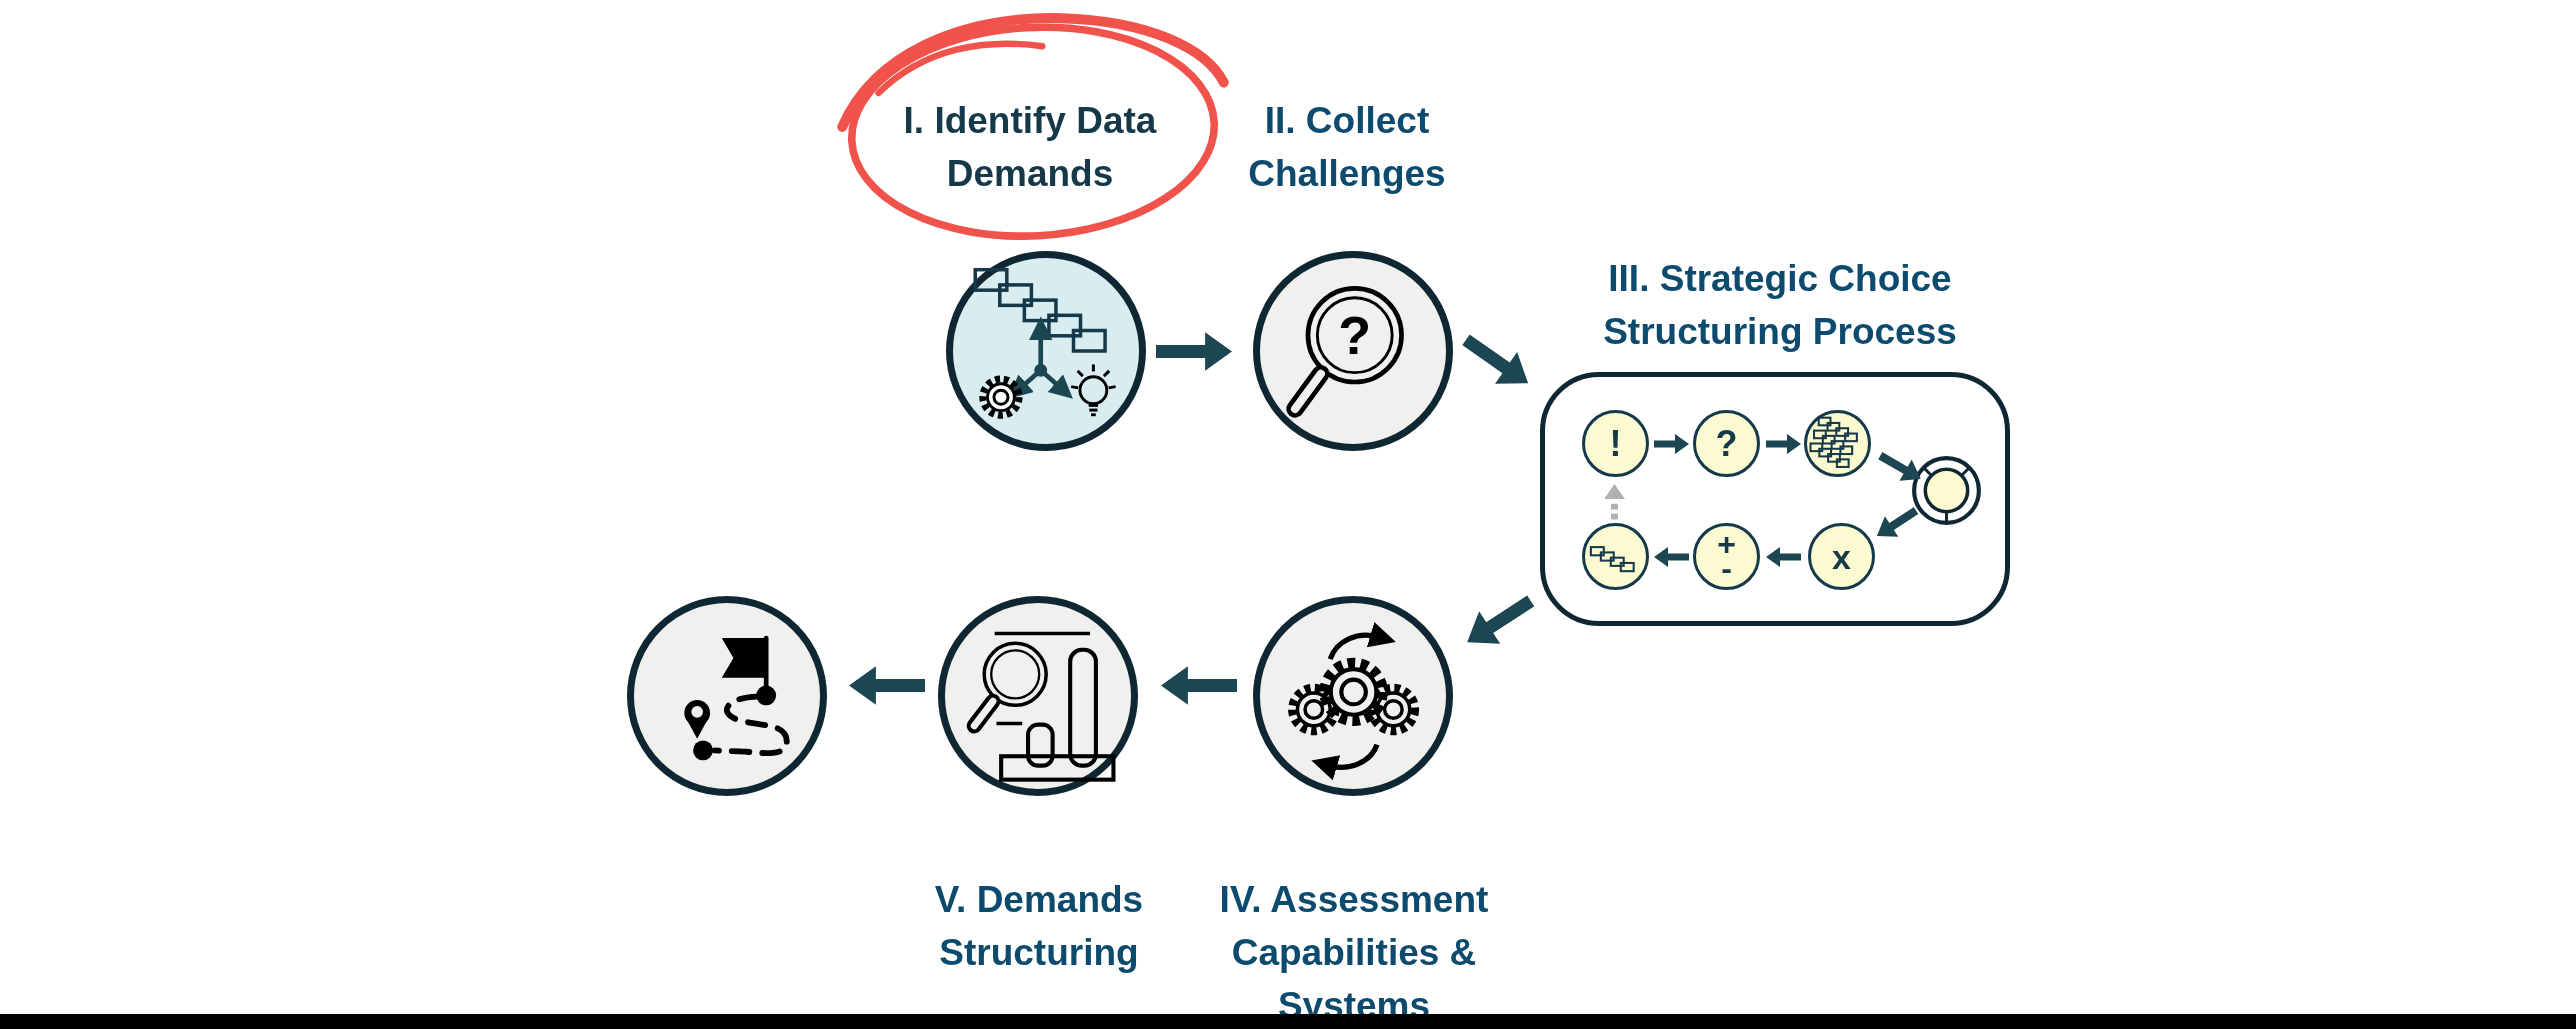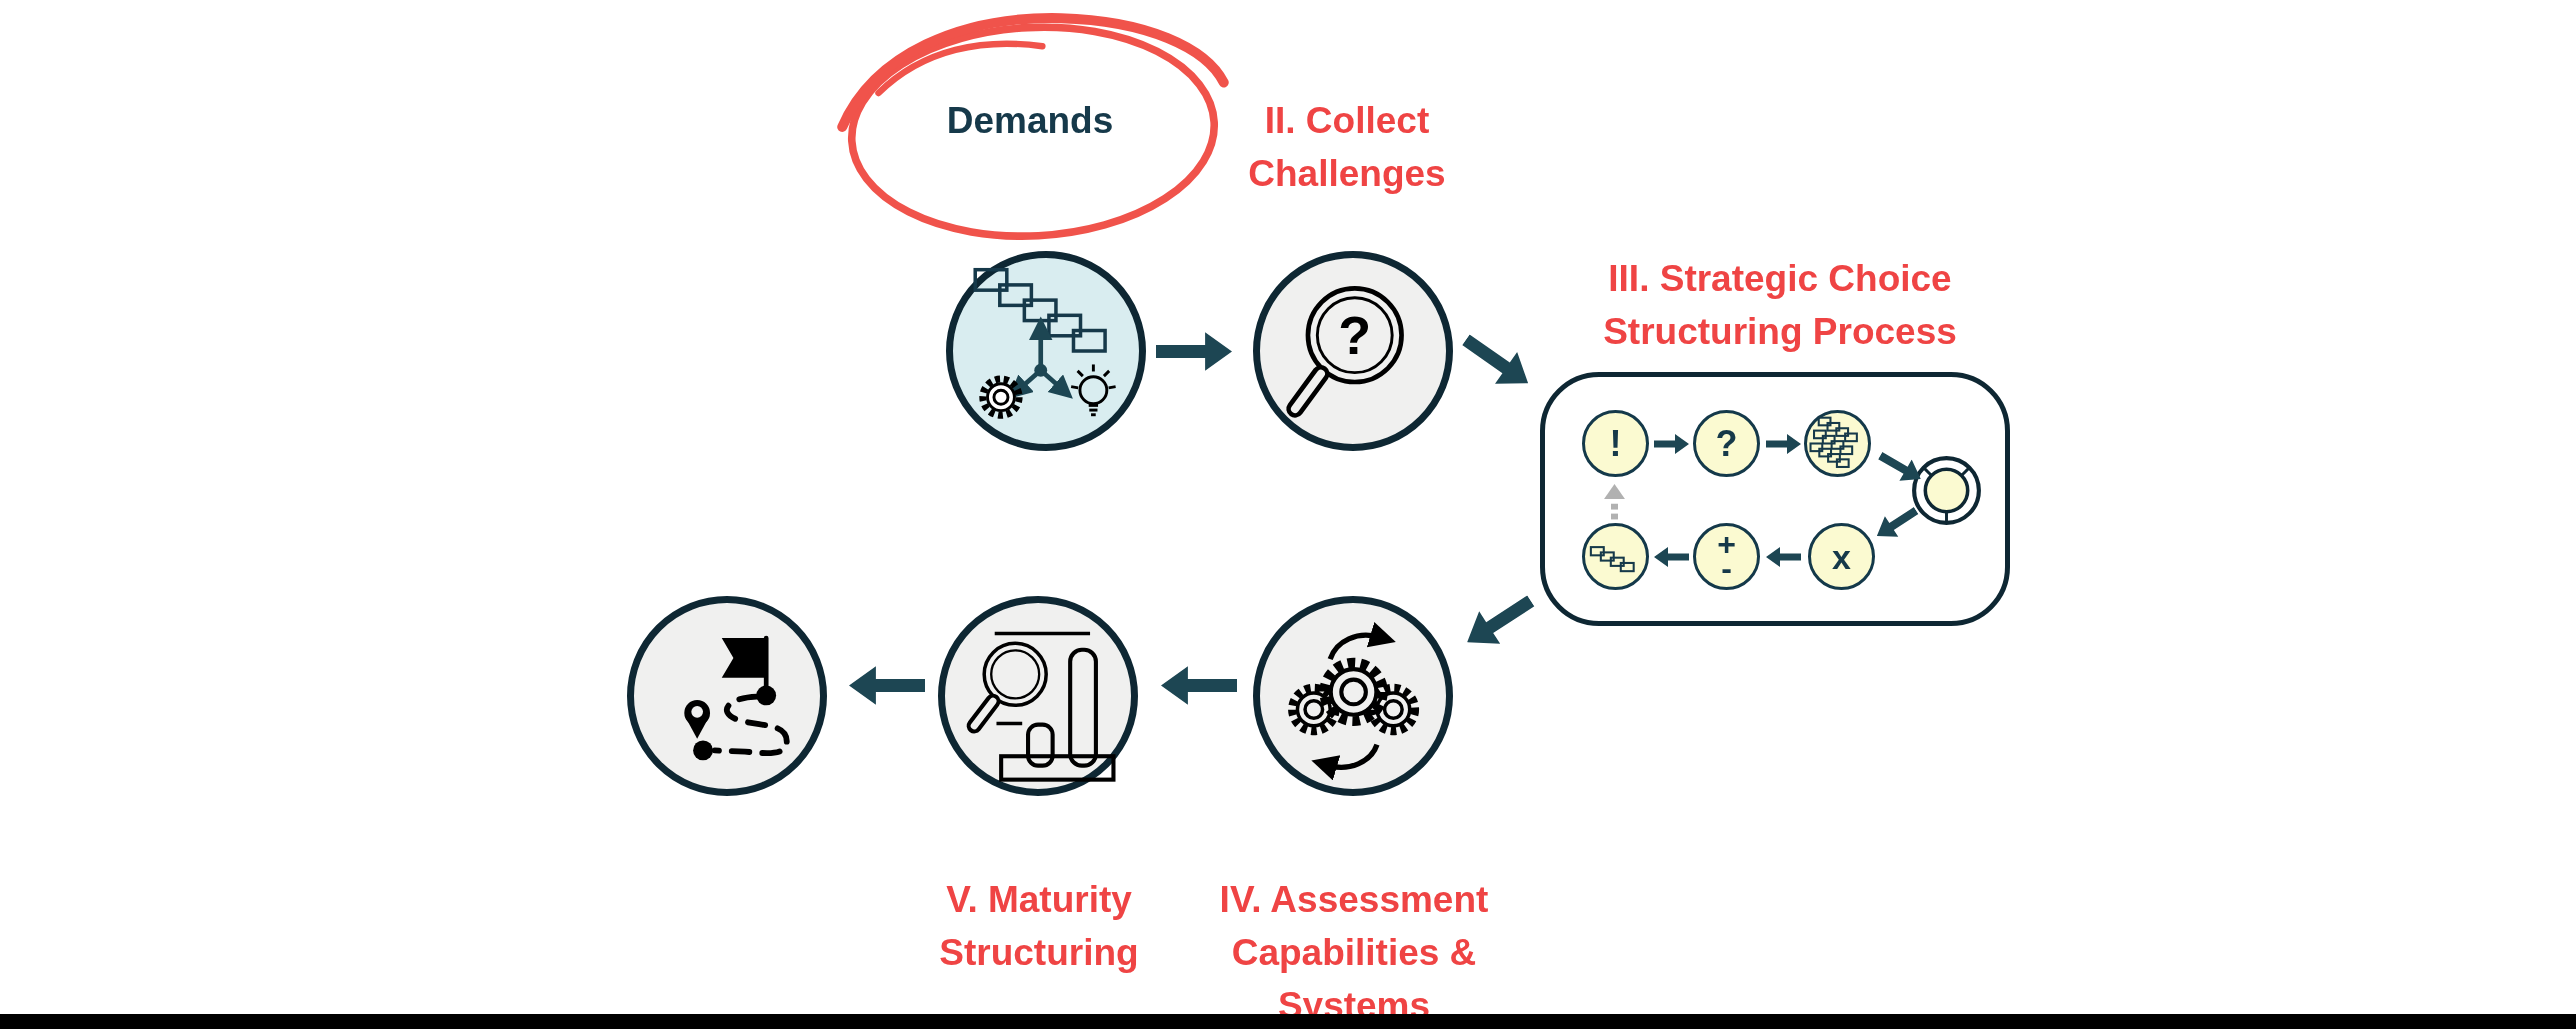--- a/index.html
+++ b/index.html
@@ -6,21 +6,21 @@
   #canvas{
     position:relative;width:2576px;height:1030px;overflow:hidden;background:#ffffff;
     font-family:"Liberation Sans",sans-serif;
   }
   .abs{position:absolute;}
   .step-title{
     position:absolute;width:480px;text-align:center;
     font-weight:bold;font-size:37px;line-height:53px;
   }
   .title-active{color:#16394a;}
-  .title-inactive{color:#ef4444;}
+  .title-inactive{color:#0c4a6e;}
   .big-circle{
     position:absolute;width:186px;height:186px;border-radius:50%;
     border:7.6px solid #0e2733;box-sizing:content-box;
   }
   .fill-cyan{background:#d9edf0;}
   .fill-gray{background:#f0f0ef;}
   .scsp-box{
     position:absolute;left:1540px;top:372px;width:460px;height:244px;
     border:5.9px solid #0e2733;border-radius:59px;background:#ffffff;
   }
@@ -41,36 +41,37 @@
 
 <div id="canvas">
 
   <svg class="abs" style="left:827px;top:3.5px;" width="419" height="246" viewBox="0 0 716 420">
     <ellipse cx="352" cy="218" rx="310" ry="178" fill="none" stroke="#f0534b" stroke-width="13" transform="rotate(-3 352 218)"></ellipse>
     <path d="M 26 210 C 80 85 230 20 400 24 C 545 28 648 74 678 134" fill="none" stroke="#f0534b" stroke-width="17" stroke-linecap="round"></path>
     <path d="M 88 152 C 165 76 268 58 368 72" fill="none" stroke="#f0534b" stroke-width="11" stroke-linecap="round"></path>
   </svg>
 
   <div class="step-title title-active" style="left:790px;top:94px;">
+    <div>I. Identify Data</div>
     <div>Demands</div>
   </div>
 
   <div class="step-title title-inactive" style="left:1107px;top:94px;">
     <div>II. Collect</div>
     <div>Challenges</div>
   </div>
 
   <div class="step-title title-inactive" style="left:1540px;top:252px;">
     <div>III. Strategic Choice</div>
     <div>Structuring Process</div>
   </div>
 
 
   <div class="step-title title-inactive" style="left:799px;top:873px;">
-    <div>V. Maturity</div>
+    <div>V. Demands</div>
     <div>Structuring</div>
   </div>
 
   <div class="step-title title-inactive" style="left:1114px;top:873px;">
     <div>IV. Assessment</div>
     <div>Capabilities &amp;</div>
     <div>Systems</div>
   </div>
 
   <div class="big-circle fill-cyan" style="left:946px;top:251px;">

